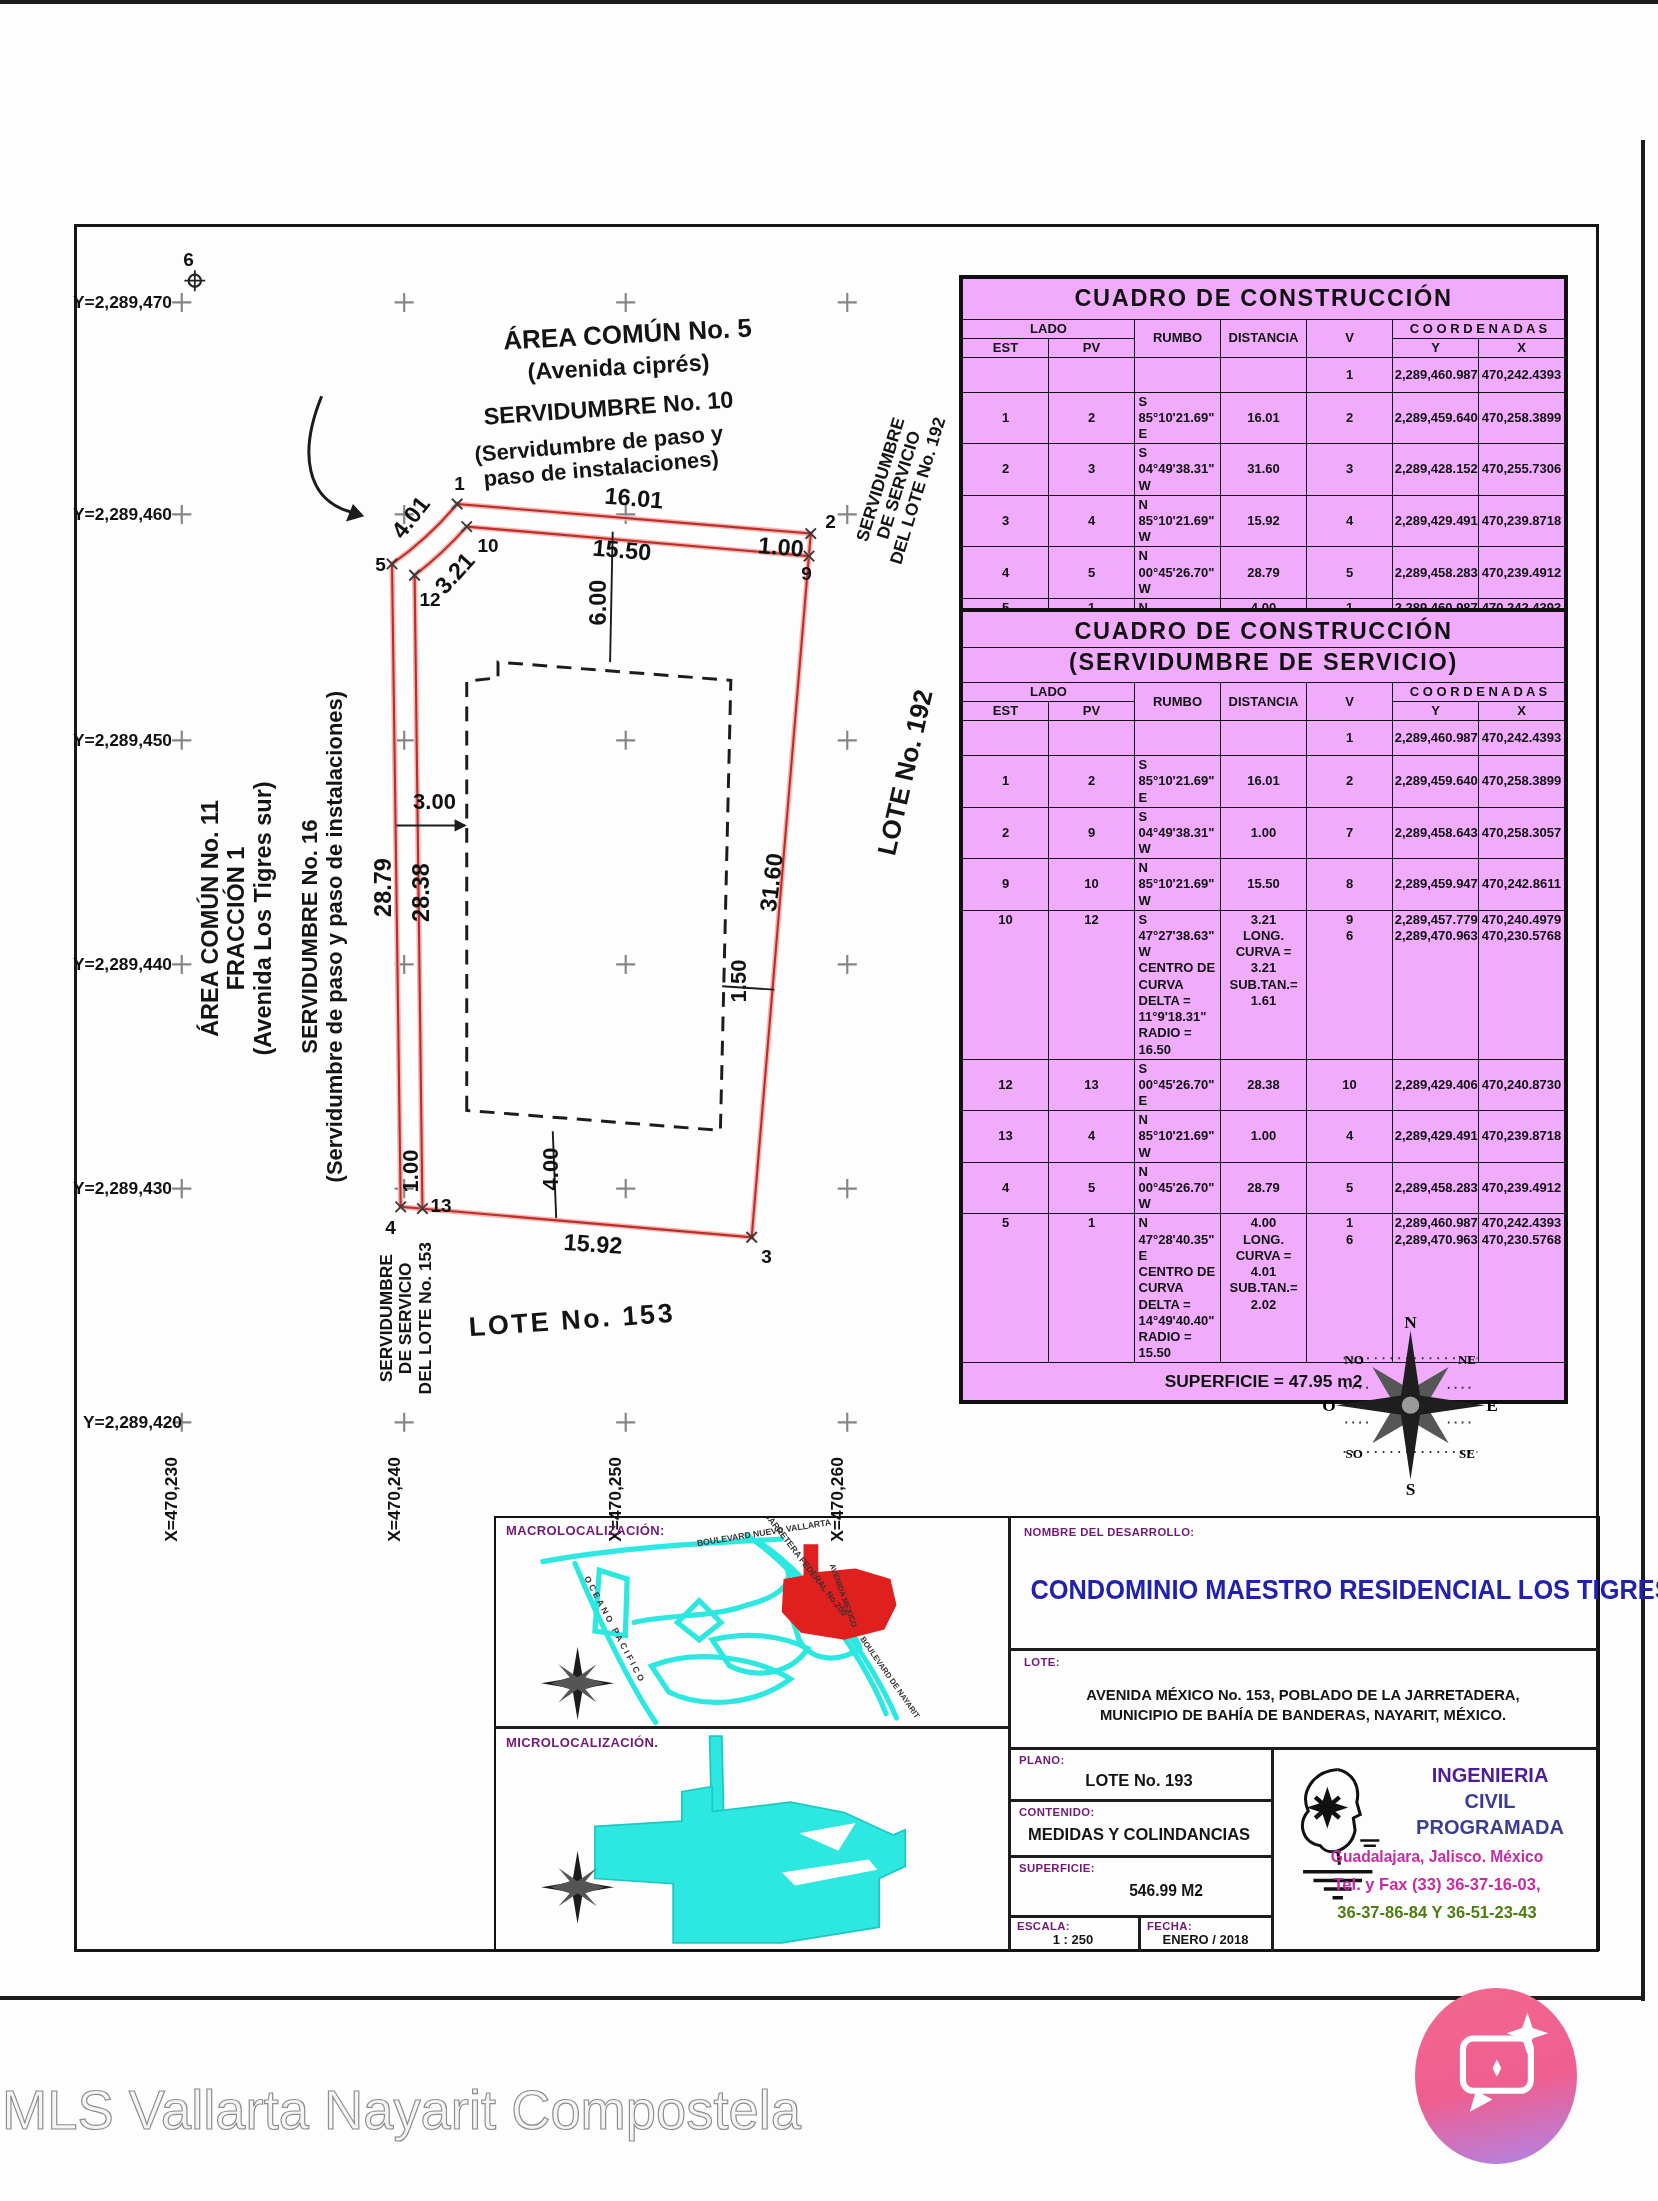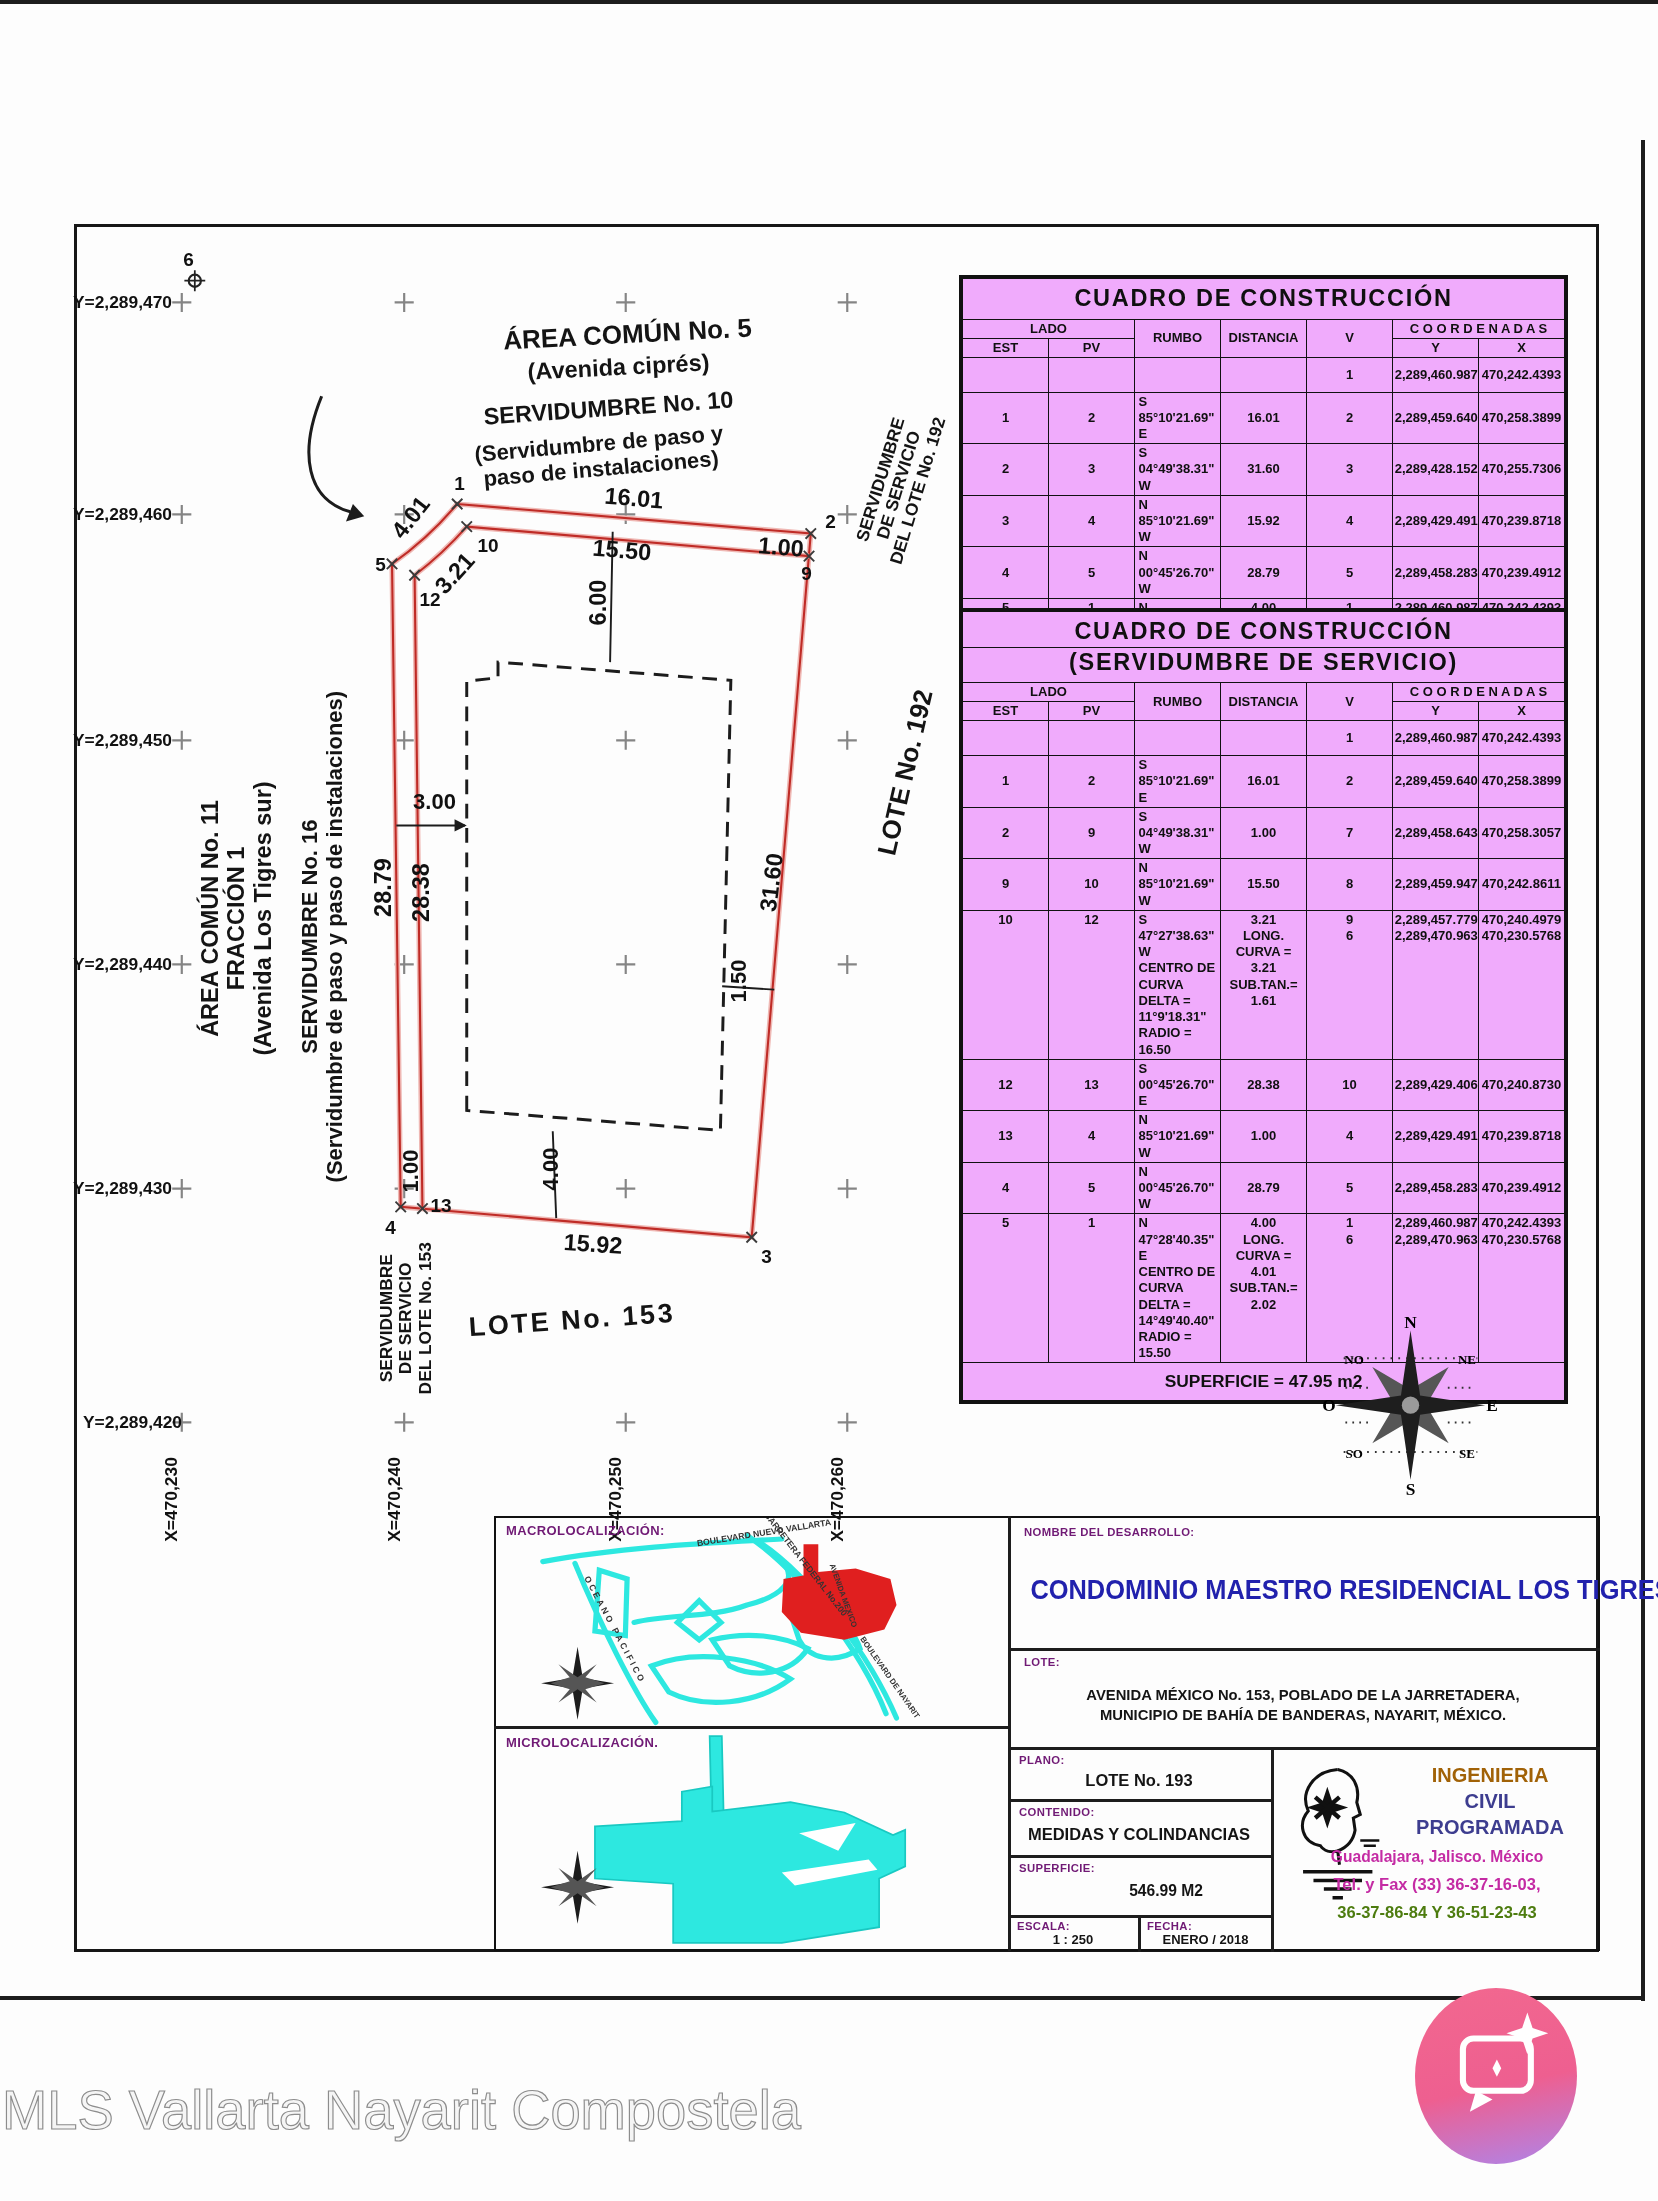--- a/index.html
+++ b/index.html
@@ -426,21 +426,21 @@
   <svg class="abs" style="left:1284px;top:1757px;" width="104" height="148" viewBox="0 0 120 170">
     <path d="M62,14 C34,16 18,40 28,62 C16,76 20,98 42,102 C46,108 54,110 62,108 L64,124" fill="none" stroke="#111" stroke-width="3.5"></path>
     <path d="M62,14 C80,18 88,34 84,52 L88,66 L80,70 L82,84 C80,96 72,104 62,108" fill="none" stroke="#111" stroke-width="3.5"></path>
     <g fill="#111">
         <path d="M44,52 l6,-18 l6,18 l18,6 l-18,6 l-6,18 l-6,-18 l-18,-6 Z"></path>
       <path d="M36,46 l28,24 M36,70 l28,-24" stroke="#111" stroke-width="5"></path>
       </g>
     <path d="M88,96 h22 M92,102 h14" stroke="#111" stroke-width="3"></path>
     <path d="M22,132 H102 M34,142 H90 M46,152 H78 M56,162 H68" stroke="#111" stroke-width="4"></path>
   </svg>
-  <div class="abs lbl" style="left:1390px;top:1764px;width:200px;font-size:20px;color:#a16207;">INGENIERIA</div>
+  <div class="abs lbl" style="left:1390px;top:1764px;width:200px;font-size:20px;color:#4c1d95;">INGENIERIA</div>
   <div class="abs lbl" style="left:1390px;top:1790px;width:200px;font-size:20px;color:#3d3d8f;">CIVIL</div>
   <div class="abs lbl" style="left:1390px;top:1816px;width:200px;font-size:20px;color:#3d3d8f;">PROGRAMADA</div>
   <div class="abs lbl" style="left:1278px;top:1848px;width:318px;font-size:15.6px;color:#c42ba4;">Guadalajara, Jalisco. México</div>
   <div class="abs lbl" style="left:1278px;top:1875px;width:318px;font-size:16.5px;color:#c42ba4;">Tel. y Fax (33) 36-37-16-03,</div>
   <div class="abs lbl" style="left:1278px;top:1903px;width:318px;font-size:16.5px;color:#4d7c0f;">36-37-86-84 Y 36-51-23-43</div>
 
   <div class="abs" style="left:1415px;top:1988px;width:162px;height:176px;border-radius:50%;
               background:linear-gradient(168deg,#f2688f 0%,#ee5f90 55%,#ae85ea 100%);">
     <svg width="162" height="176" viewBox="0 0 186 202">
       <rect x="55" y="58" width="78" height="60" rx="12" fill="none" stroke="#fff" stroke-width="7"></rect>

